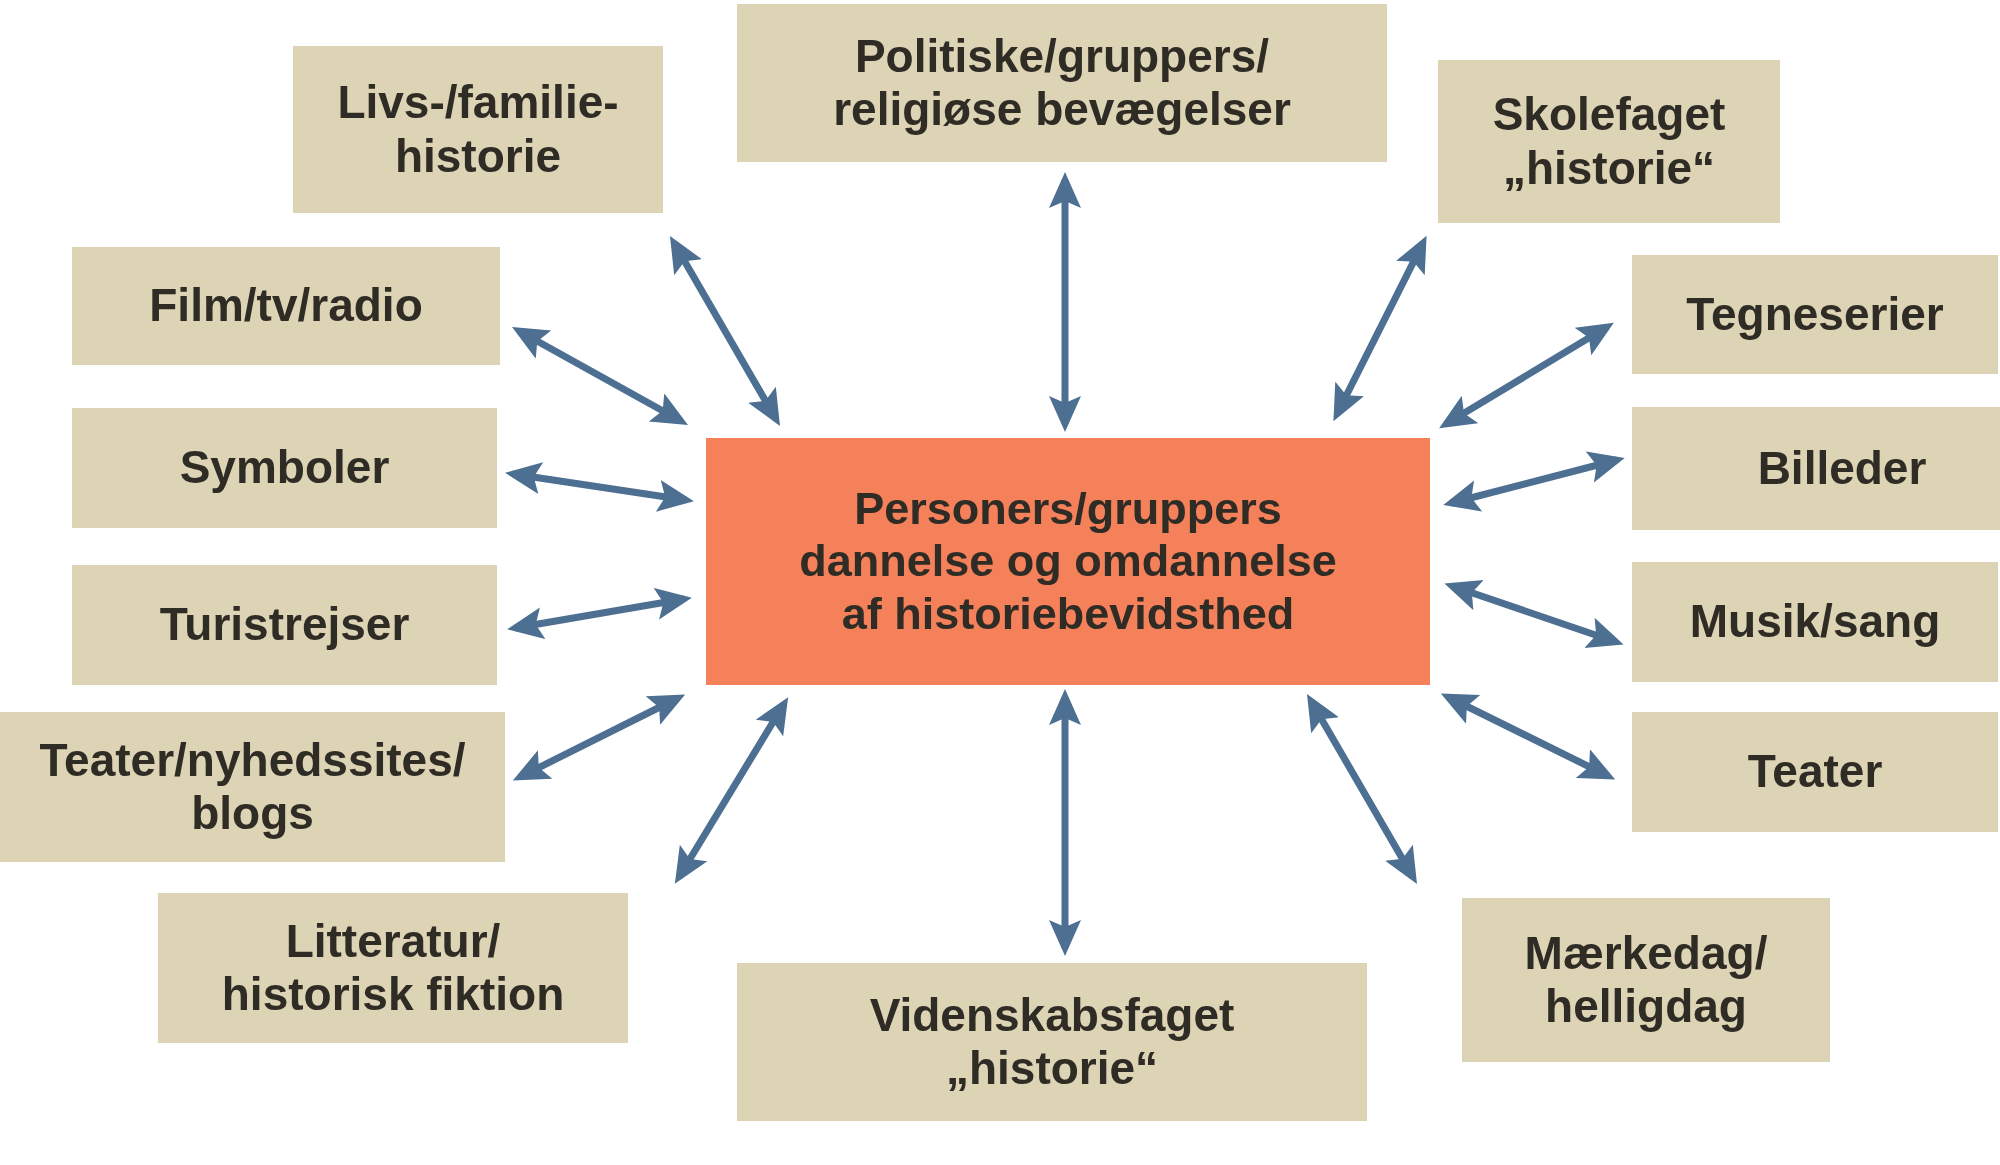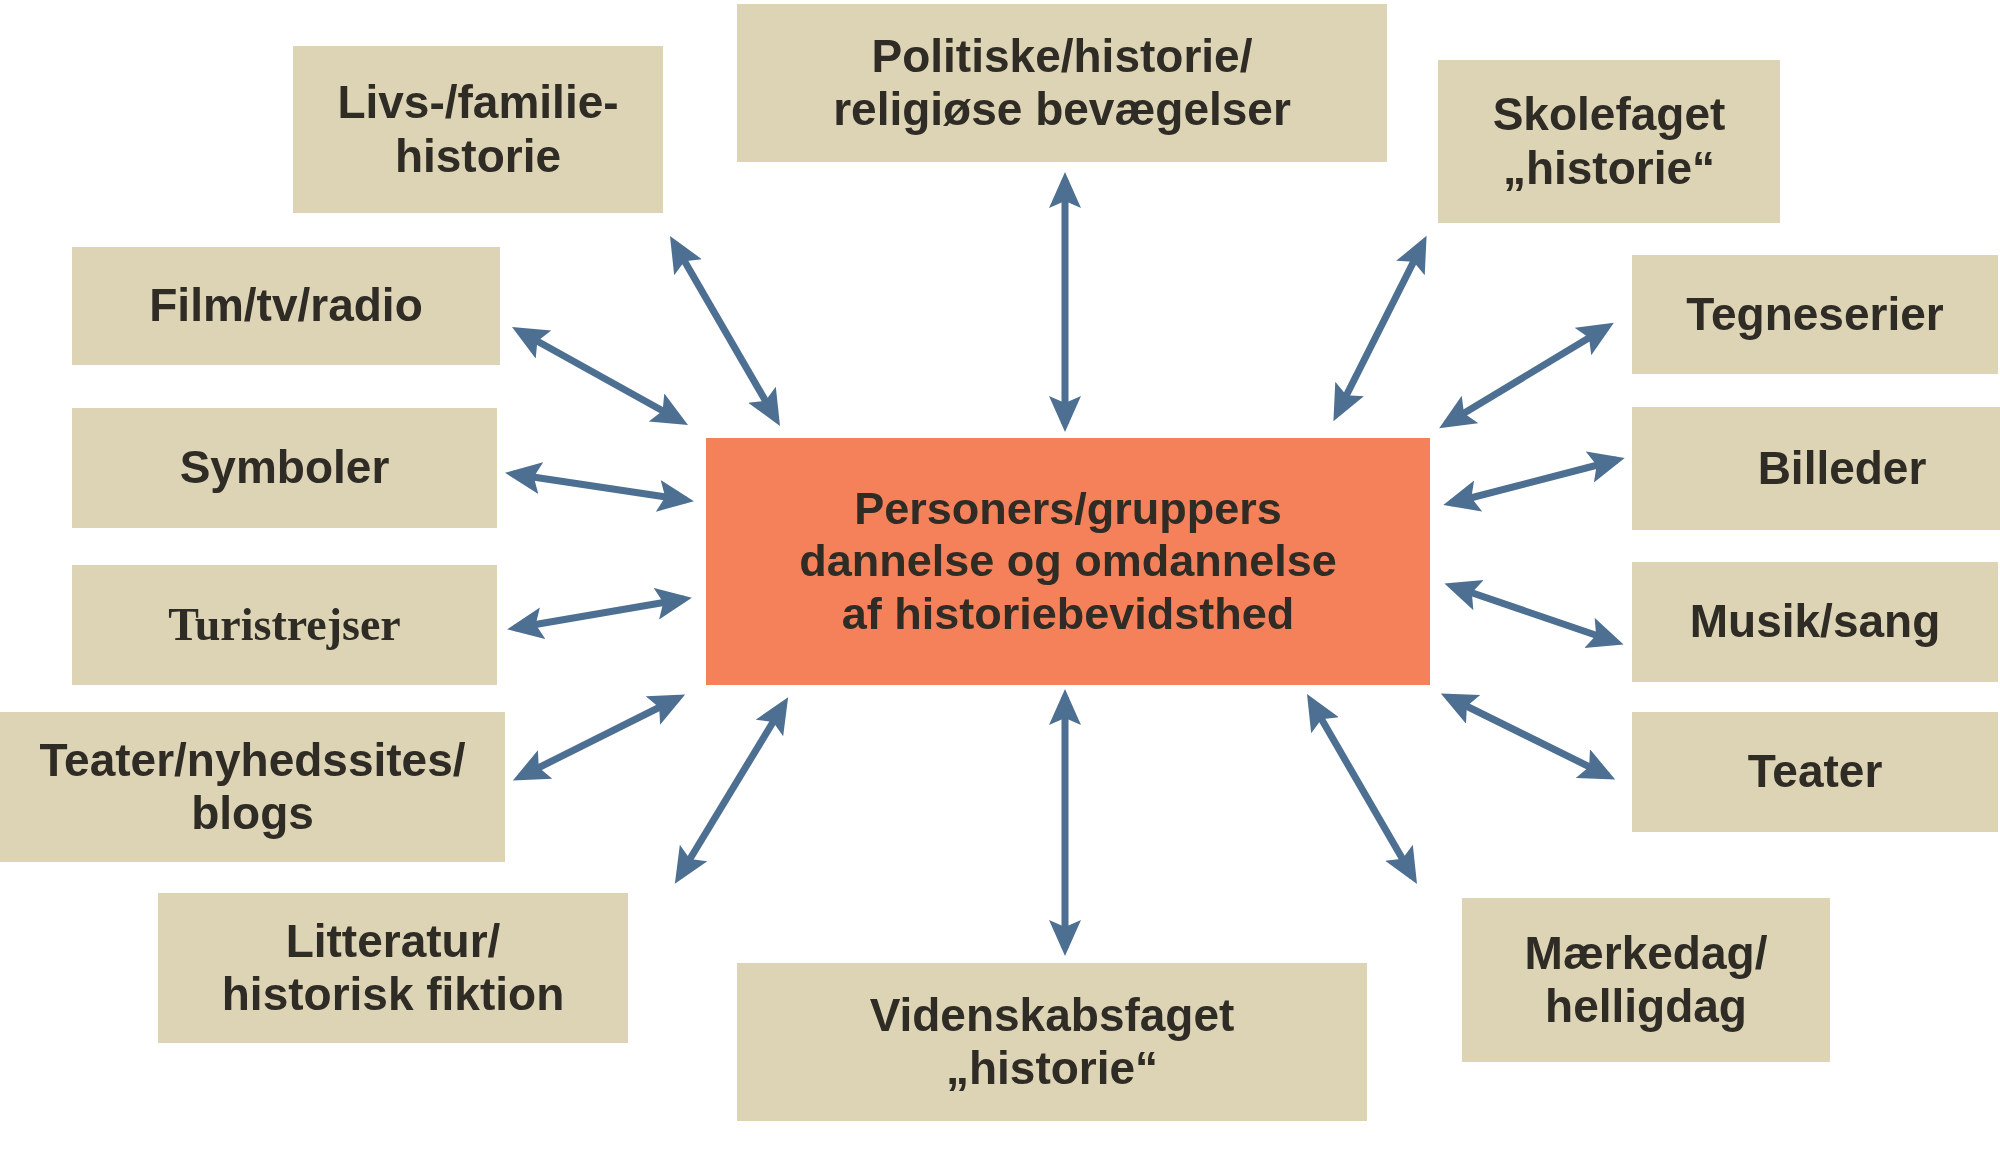--- a/index.html
+++ b/index.html
@@ -40,21 +40,21 @@
     font-size: 45px;
     z-index: 2;
   }
   
   .pos-center        { left: 706px;  top: 438px; width: 724px; height: 247px; }
   .pos-politiske     { left: 737px;  top: 4px;   width: 650px; height: 158px; }
   .pos-livs          { left: 293px;  top: 46px;  width: 370px; height: 167px; }
   .pos-skolefaget    { left: 1438px; top: 60px;  width: 342px; height: 163px; }
   .pos-film          { left: 72px;   top: 247px; width: 428px; height: 118px; text-align: center; }
   .pos-symboler      { left: 72px;   top: 408px; width: 425px; height: 120px; }
-  .pos-turistrejser  { left: 72px;   top: 565px; width: 425px; height: 120px; font-family: Liberation Serif, serif; }
+  .pos-turistrejser  { left: 72px;   top: 565px; width: 425px; height: 120px; }
   .pos-aviser        { left: 0px;    top: 712px; width: 505px; height: 150px; }
   .pos-litteratur    { left: 158px;  top: 893px; width: 470px; height: 150px; }
   .pos-videnskabsfaget { left: 737px; top: 963px; width: 630px; height: 158px; }
   .pos-maerkedag     { left: 1462px; top: 898px; width: 368px; height: 164px; }
   .pos-tegneserier   { left: 1632px; top: 255px; width: 366px; height: 119px; }
   .pos-billeder      { left: 1632px; top: 407px; width: 366px; height: 123px; padding-left: 27px; }
   .pos-musik         { left: 1632px; top: 562px; width: 366px; height: 120px; }
   .pos-teater        { left: 1632px; top: 712px; width: 366px; height: 120px; }
 </style>
 </head>
@@ -82,21 +82,21 @@
       <line x1="679" y1="877" x2="784" y2="704" marker-start="url(#ah-start)" marker-end="url(#ah-end)"></line>
       <line x1="1065" y1="697" x2="1065" y2="948" marker-start="url(#ah-start)" marker-end="url(#ah-end)"></line>
       <line x1="1311" y1="701" x2="1413" y2="877" marker-start="url(#ah-start)" marker-end="url(#ah-end)"></line>
       <line x1="1607" y1="327" x2="1446" y2="424" marker-start="url(#ah-start)" marker-end="url(#ah-end)"></line>
       <line x1="1617" y1="460" x2="1451" y2="503" marker-start="url(#ah-start)" marker-end="url(#ah-end)"></line>
       <line x1="1616" y1="642" x2="1452" y2="586" marker-start="url(#ah-start)" marker-end="url(#ah-end)"></line>
       <line x1="1608" y1="776" x2="1448" y2="697" marker-start="url(#ah-start)" marker-end="url(#ah-end)"></line>
     </g>
   </svg>
 
-  <div class="node pos-politiske">Politiske/historie/
+  <div class="node pos-politiske">Politiske/gruppers/
 religiøse bevægelser</div>
   <div class="node pos-livs">Livs-/familie-
 historie</div>
   <div class="node pos-skolefaget">Skolefaget
 „historie“</div>
   <div class="node pos-film">Film/tv/radio</div>
   <div class="node pos-symboler">Symboler</div>
   <div class="node pos-turistrejser">Turistrejser</div>
   <div class="node pos-aviser">Teater/nyhedssites/
 blogs</div>

